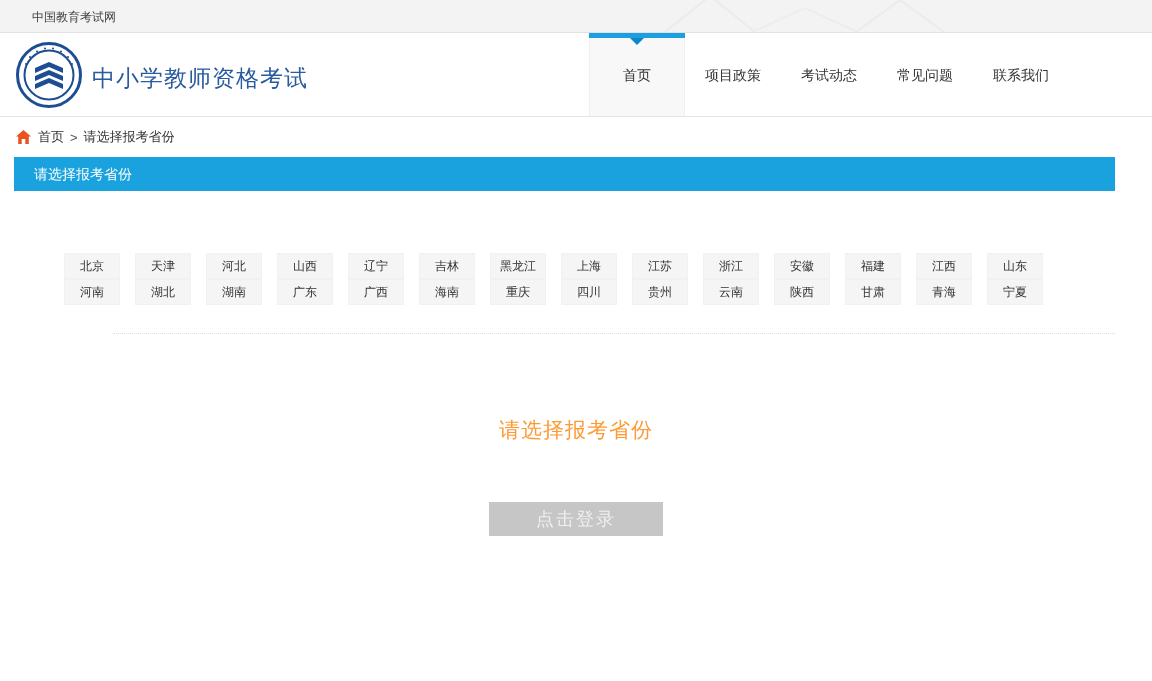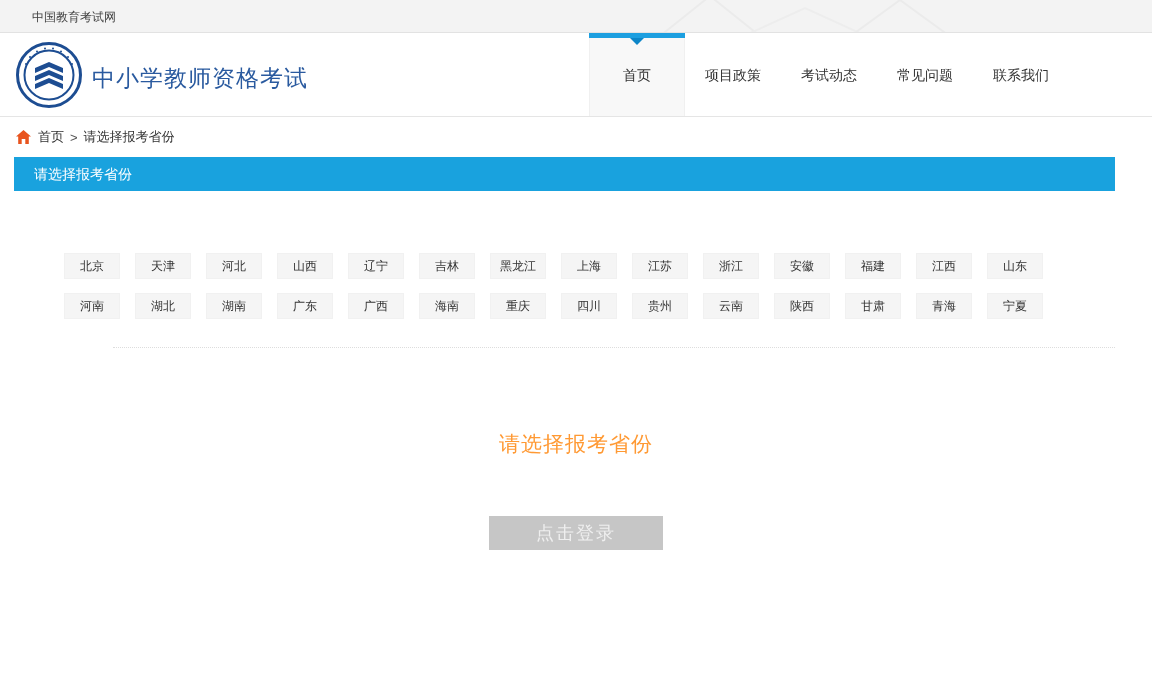--- a/index.html
+++ b/index.html
@@ -37,21 +37,21 @@
   .breadcrumb .crumb { cursor:pointer; }
   .breadcrumb .sep { margin:0 6px; color:#555; }
 
   
   .banner { margin-left:14px; width:1101px; height:34px; background:#19a2de;
     color:#fff; font-size:14px; line-height:34px; padding-left:20px; }
 
   
   .province-area { margin-left:14px; width:1101px; padding:62px 0 0 50px; }
   .province-row { display:flex; gap:15px; }
-  .province-row + .province-row { margin-top:14px; }
+  .province-row + .province-row { }
   .province-btn { width:56px; height:26px; background:#f5f5f5;
     border:1px solid #f1f1f1; font-size:12px; color:#333; cursor:pointer;
     display:flex; align-items:center; justify-content:center;
     font-family:inherit; }
 
   .dotted-divider { margin:28px 0 0 49px; width:1002px; height:0;
     border-top:1px dotted #ddd; }
 
   
   .select-prompt { margin-top:82px; text-align:center; font-size:21px;

